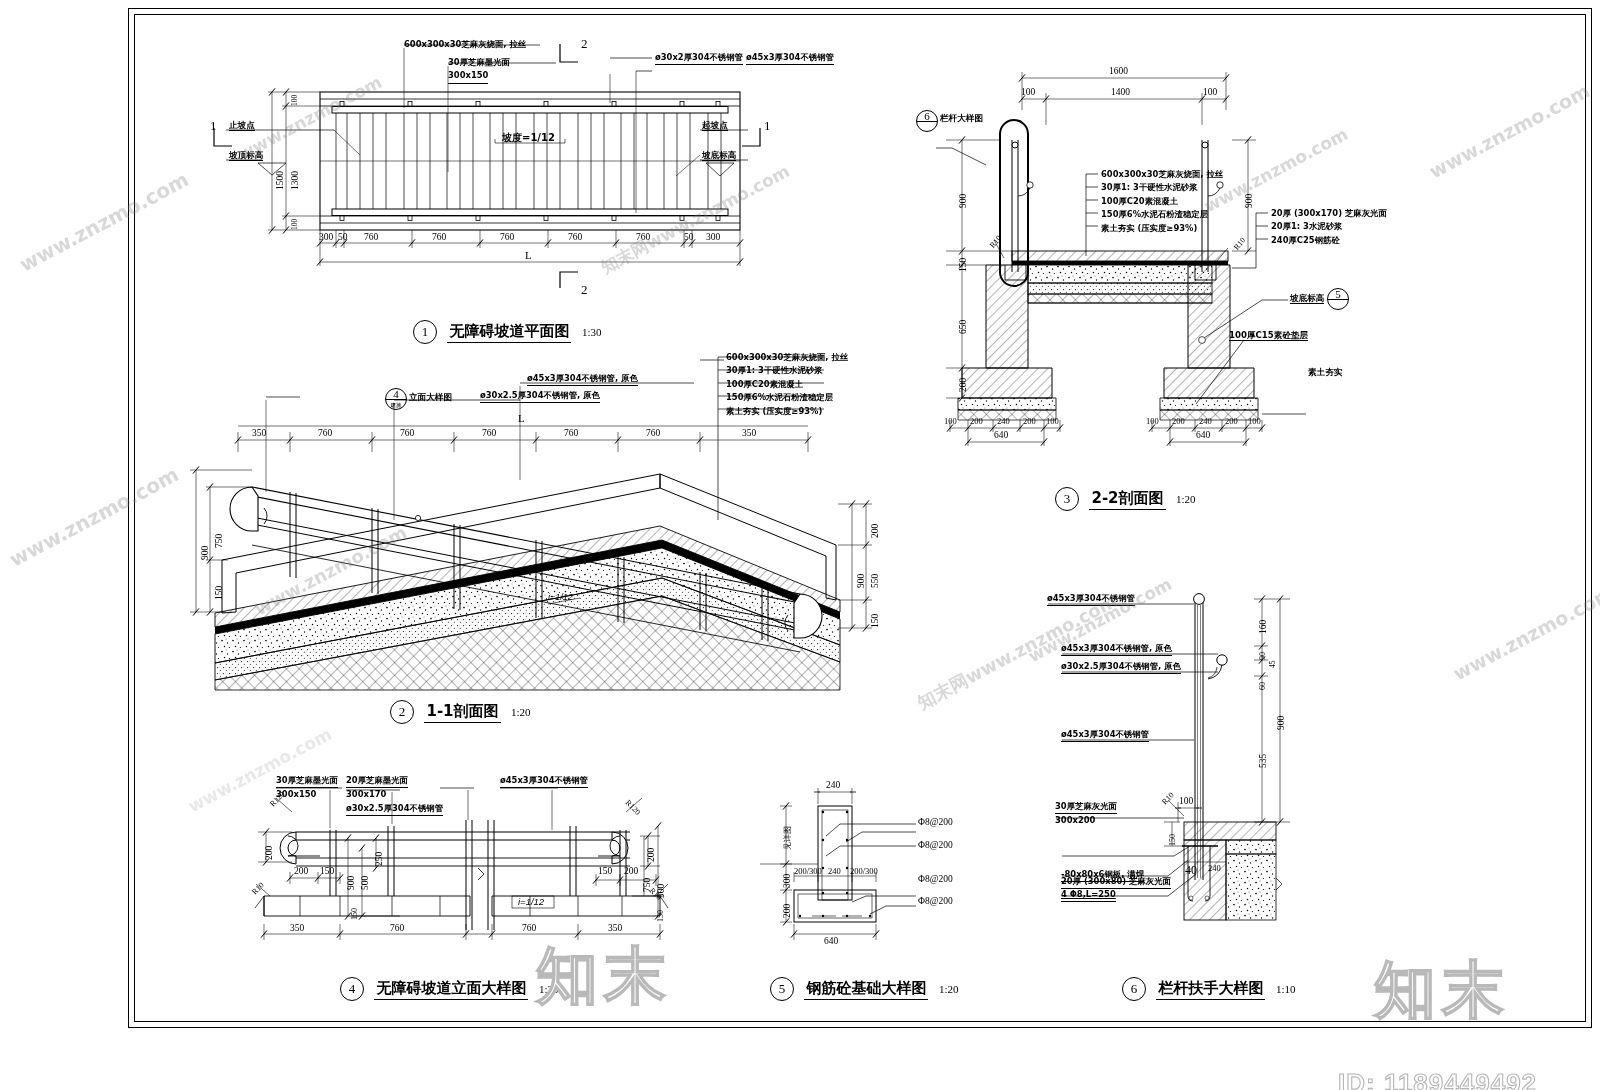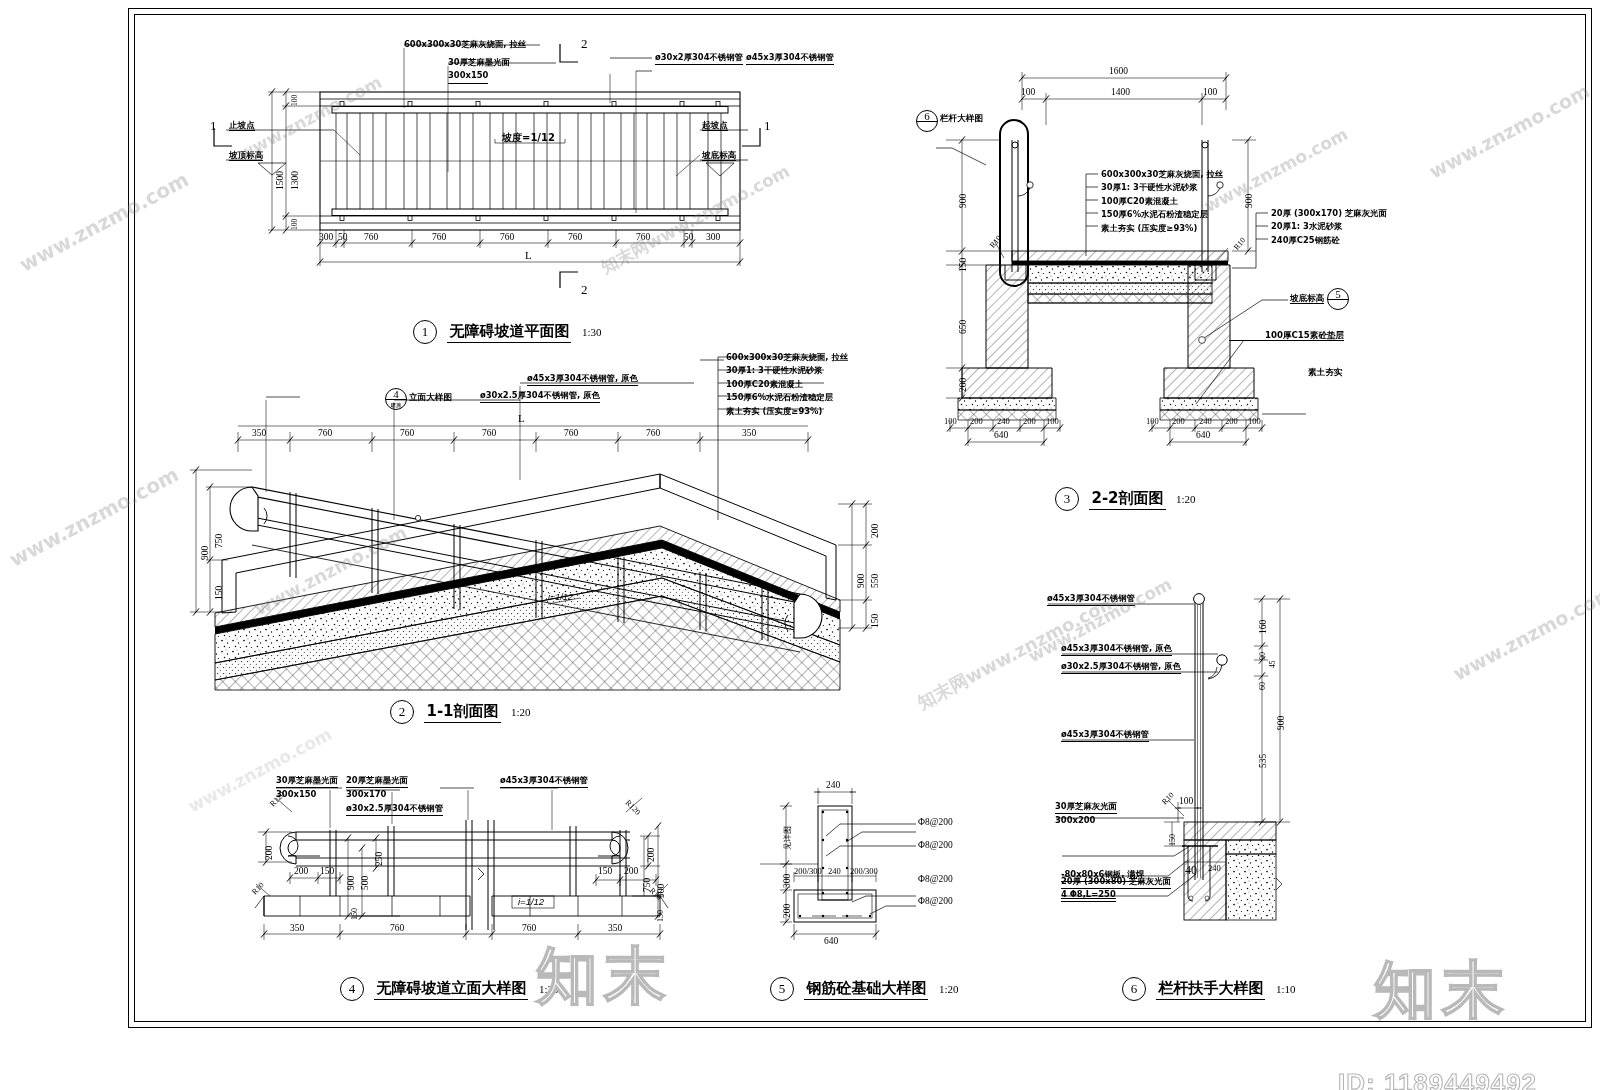--- a/index.html
+++ b/index.html
@@ -909,21 +909,21 @@
   <div class="keynote" style="left:1271px;top:207px;">
     <span>20厚 (300x170) 芝麻灰光面</span>
     <span>20厚1: 3水泥砂浆</span>
     <span>240厚C25钢筋砼</span>
   </div>
   <div class="lbl cn undl" style="left:1290px;top:293px;">坡底标高</div>
   <div class="tagc" style="left:1327px;top:288px;">
     <i>5</i>
       <b></b>
   </div>
-  <div class="lbl cn undl" style="left:1229px;top:330px;padding-left:36px;">100厚C15素砼垫层</div>
+  <div class="lbl cn undl" style="left:1229px;top:330px;">100厚C15素砼垫层</div>
   <div class="lbl cn" style="left:1308px;top:367px;">素土夯实</div>
 
   <div class="dim" style="left:1109px;top:66px;">1600</div>
   <div class="dim" style="left:1111px;top:87px;">1400</div>
   <div class="dim" style="left:1021px;top:87px;">100</div>
   <div class="dim" style="left:1203px;top:87px;">100</div>
 
   <div class="dimv" style="left:958px;top:208px;">900</div>
   <div class="dimv" style="left:958px;top:272px;">150</div>
   <div class="dimv" style="left:958px;top:334px;">650</div>

